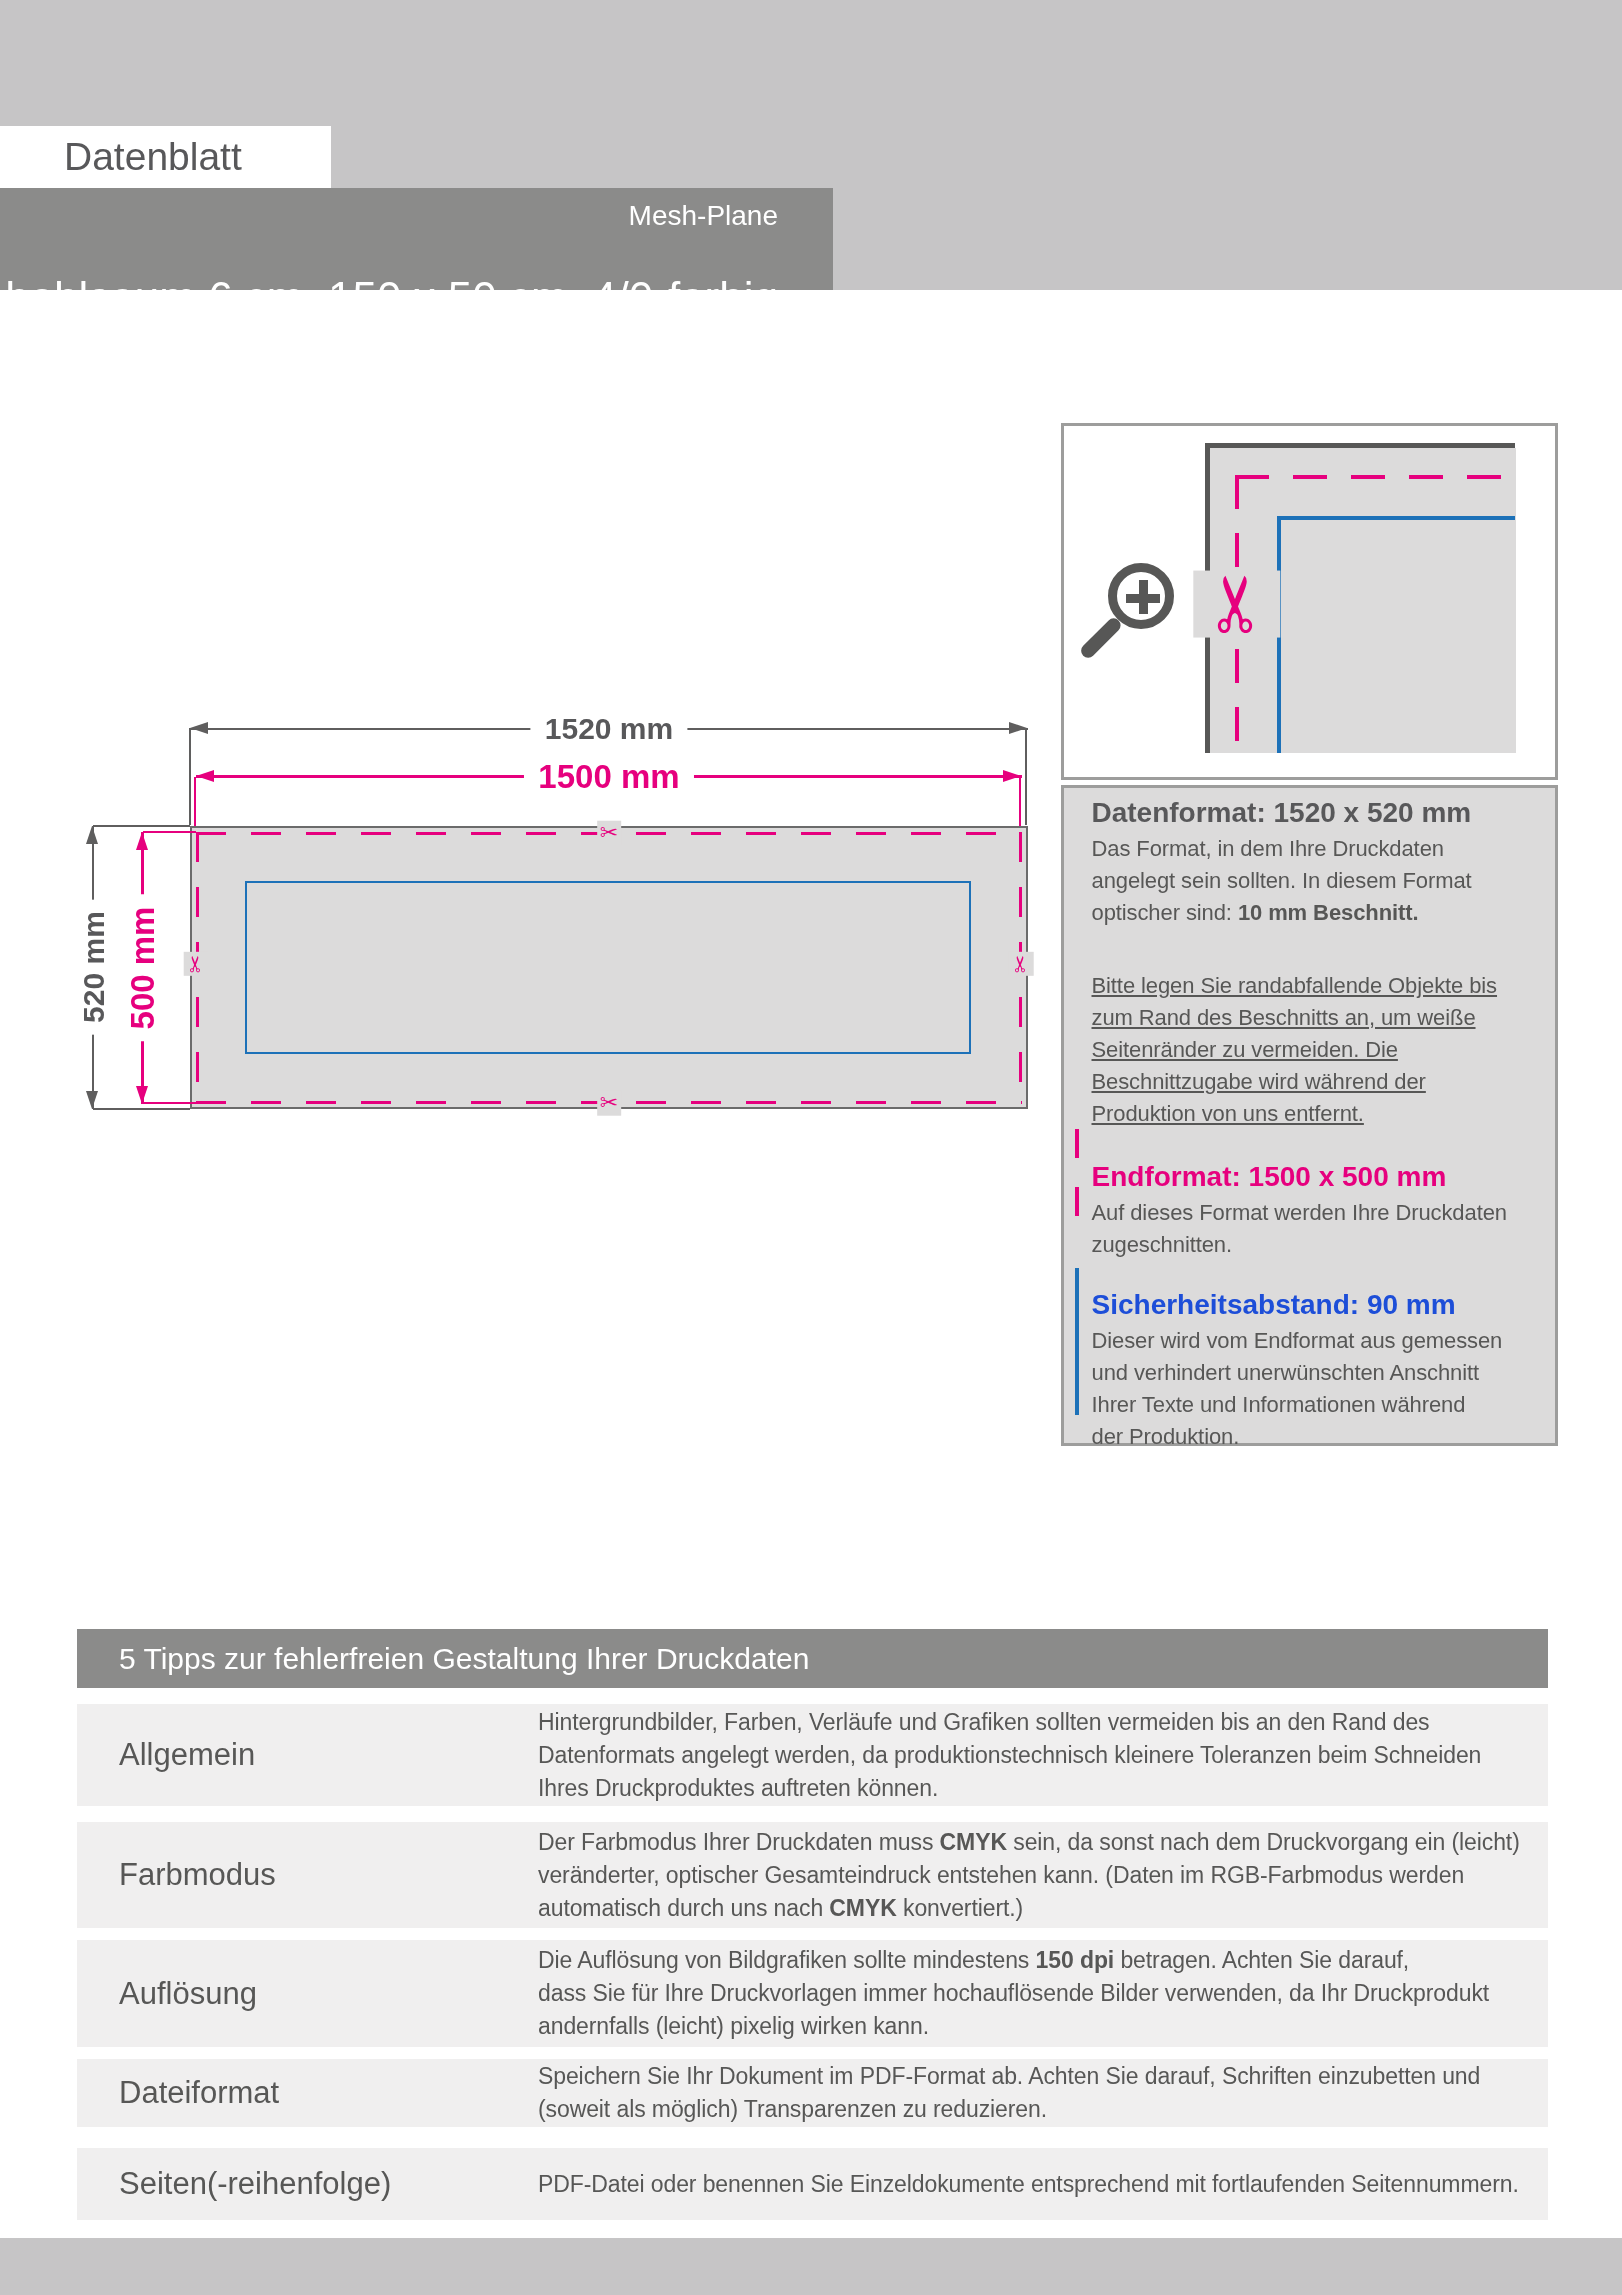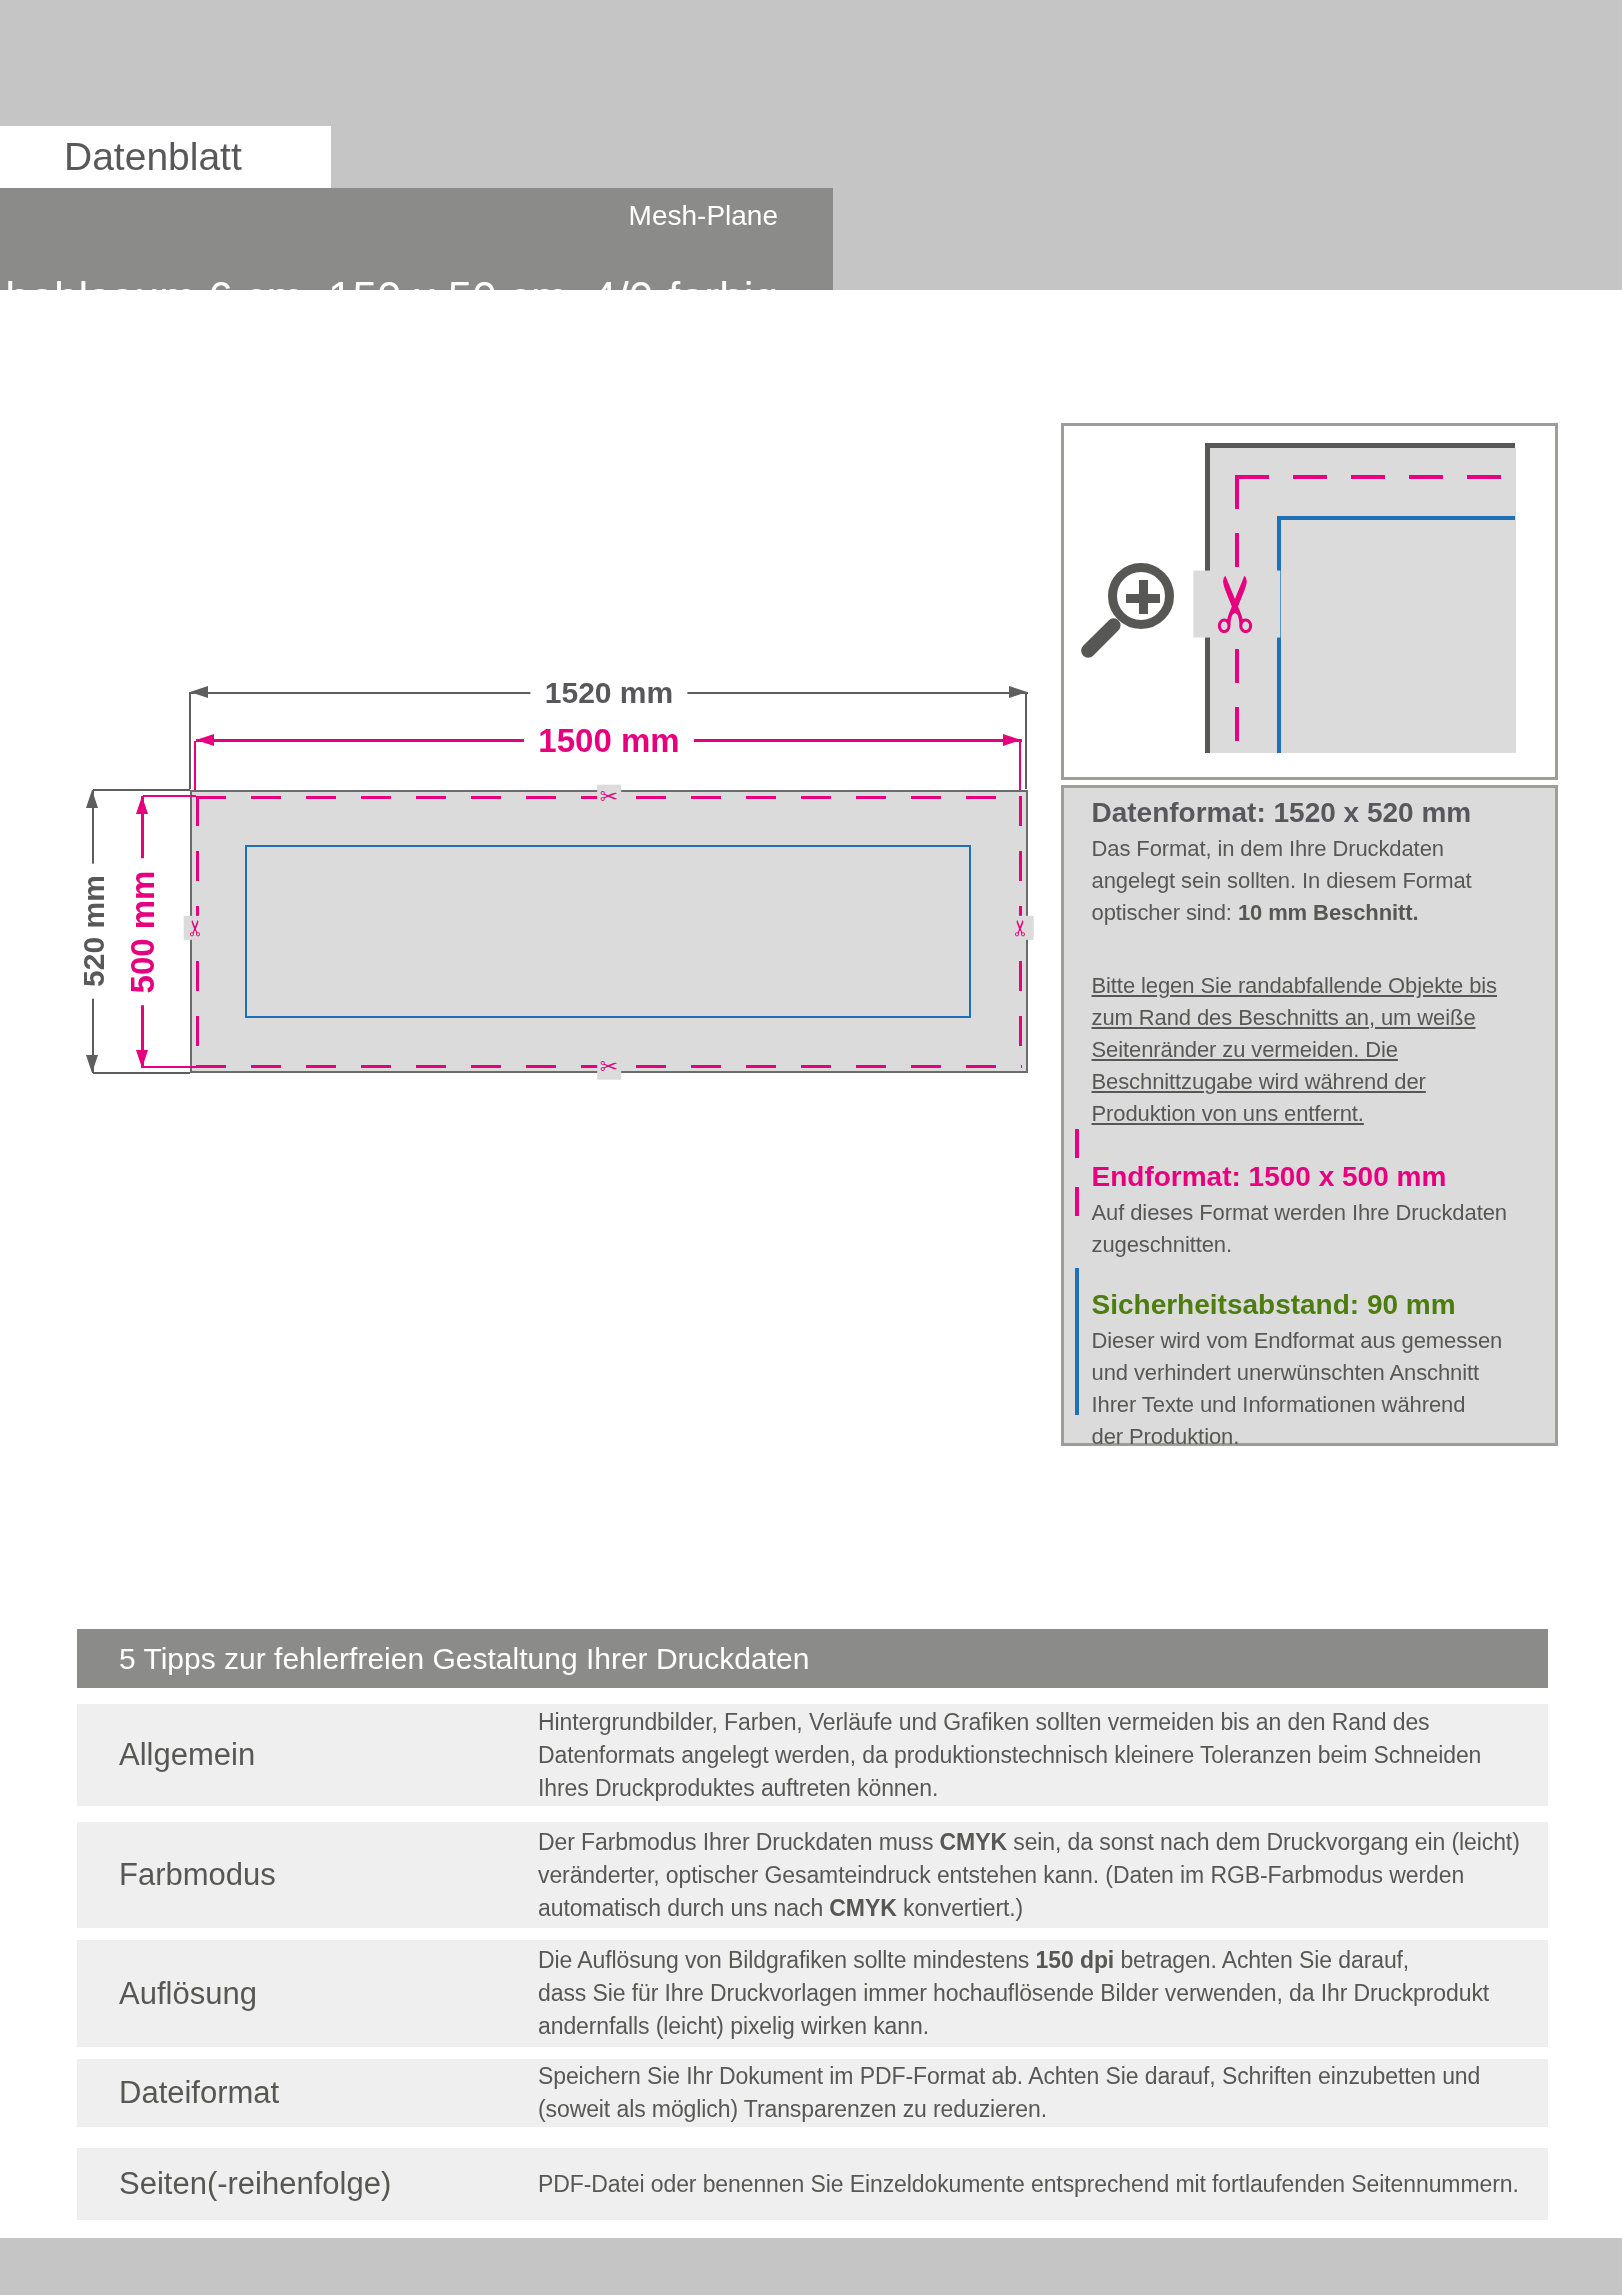--- a/index.html
+++ b/index.html
@@ -11,21 +11,21 @@
 
   
   .band-top{left:0;top:0;width:1623px;height:290px;background:#c6c5c6;}
   .sheet-box{left:0;top:126px;width:331px;height:62px;background:#ffffff;}
   .sheet-box .lbl{position:absolute;left:64px;top:0;line-height:62px;font-size:39px;color:#58585a;white-space:nowrap;}
   .product-box{left:0;top:188px;width:833px;height:102px;background:#8b8b8a;color:#fff;text-align:right;}
   .product-name{position:absolute;right:55px;top:3.9px;font-size:28px;line-height:48px;white-space:nowrap;}
   .product-spec{position:absolute;right:55px;top:54px;font-size:44px;line-height:41px;white-space:nowrap;margin-top:35px;}
 
   
-  .diagram{left:0;top:651px;width:1112px;height:471px;text-align:center;}
+  .diagram{left:0;top:687px;width:1112px;height:471px;text-align:center;}
   .line{position:absolute;background:#5f5e5e;}
   .line.m{background:#e6007e;}
   .bleed-rect{position:absolute;left:190px;top:139px;width:838px;height:283px;
               background:#dcdbdb;border:2px solid #6b6b6b;box-sizing:border-box;}
   .trim-rect{position:absolute;left:196px;top:145px;width:826px;height:272px;
     background:
       repeating-linear-gradient(90deg,#e6007e 0 30px,transparent 30px 55px) left top/100% 3.3px no-repeat,
       repeating-linear-gradient(90deg,#e6007e 0 30px,transparent 30px 55px) left bottom/100% 3.3px no-repeat,
       repeating-linear-gradient(180deg,#e6007e 0 30px,transparent 30px 55px) left top/3.3px 100% no-repeat,
       repeating-linear-gradient(180deg,#e6007e 0 30px,transparent 30px 55px) right top/3.3px 100% no-repeat;}
@@ -69,21 +69,21 @@
   .mag-v{position:absolute;left:75px;top:154px;width:8.5px;height:34px;background:#575756;}
   .mag-handle{position:absolute;left:11.8px;top:205px;width:50px;height:14.4px;background:#575756;
               border-radius:7.2px;transform:rotate(-45deg);}
 
   
   .info-box{left:1061px;top:785px;width:497px;height:661px;background:#dcdbdb;
             border:3.9px solid #9d9d9c;box-sizing:border-box;padding:7.9px 15.7px 0 27.5px;}
   .info-box h2{margin:0;font-size:28px;line-height:33px;font-weight:700;white-space:nowrap;}
   .info-box .hd{color:#58585a;}
   .info-box .hm{color:#e6007e;margin-top:30px;}
-  .info-box .hb{color:#4d7c0f;margin-top:27.5px;}
+  .info-box .hb{color:#1d4ed8;margin-top:27.5px;}
   .info-box .p{margin-top:3.9px;font-size:22px;line-height:32px;color:#575756;letter-spacing:-0.1px;}
   .info-box .p.gap{margin-top:41px;text-decoration:underline;}
   .info-box .ln{white-space:nowrap;}
   .bar-m{position:absolute;left:10.5px;top:341px;width:4.6px;height:89px;
          background:repeating-linear-gradient(180deg,#e6007e 0 29.4px,transparent 29.4px 58px);}
   .bar-b{position:absolute;left:10.5px;top:480px;width:4.6px;height:147px;background:#1d71b8;}
 
   
   .tips-bar{left:77px;top:1629px;width:1471px;height:59px;background:#8b8b8a;}
   .tips-bar .t{position:absolute;left:42px;top:0;line-height:59px;font-size:30px;color:#fff;white-space:nowrap;}

